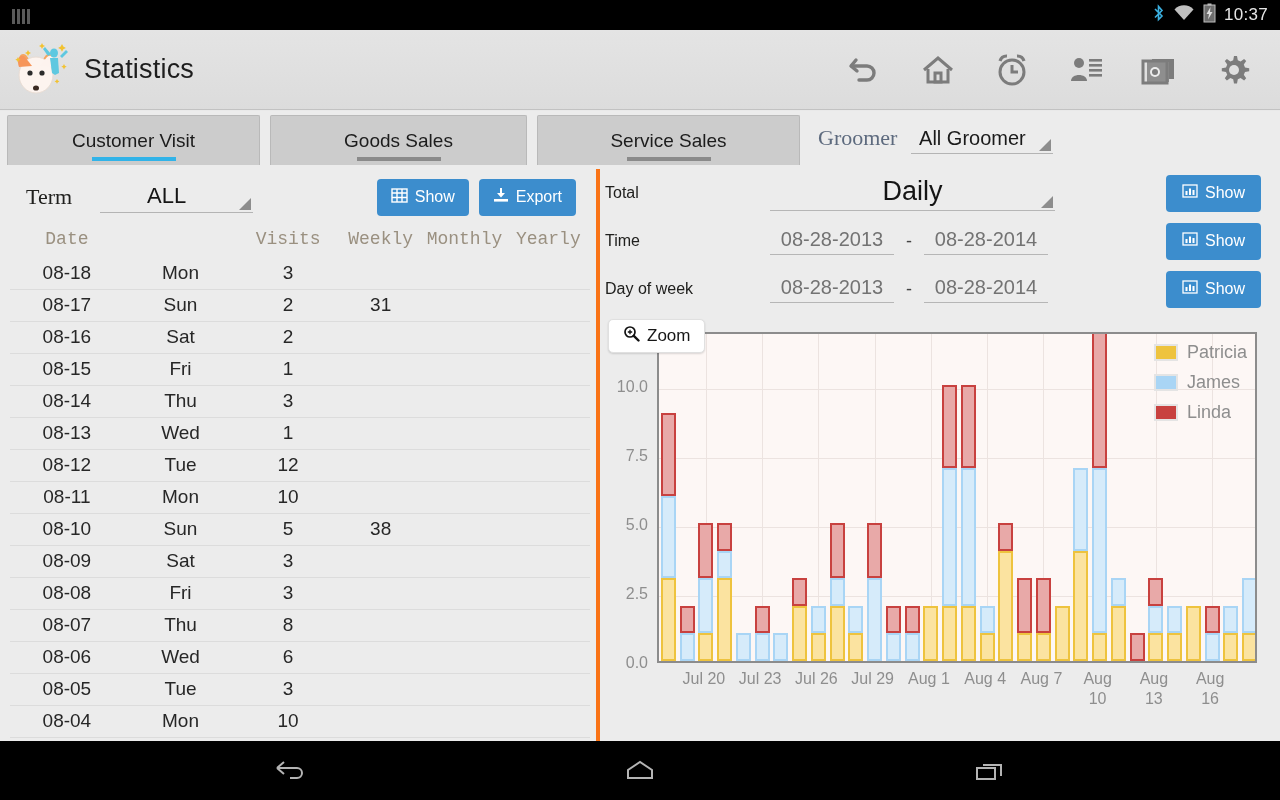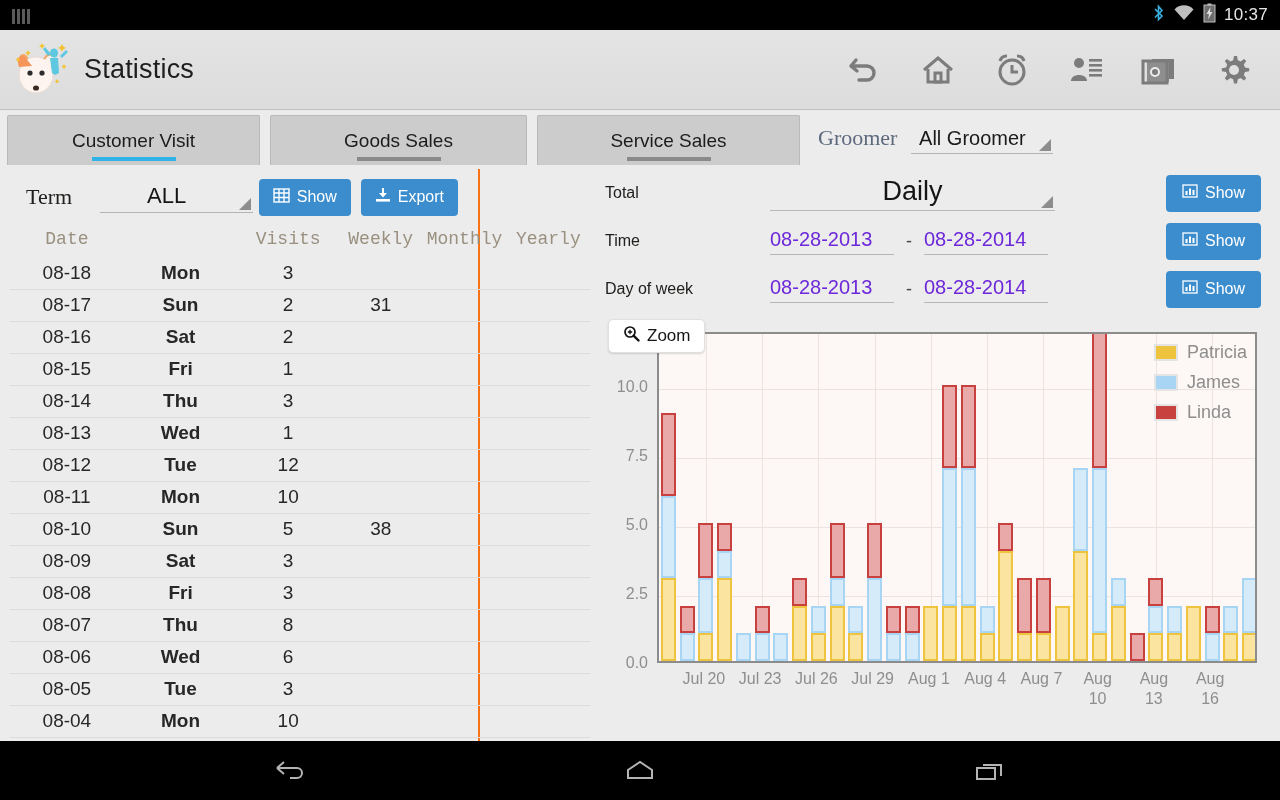--- a/index.html
+++ b/index.html
@@ -80,22 +80,22 @@
   }
 
   
   #content {
     position: absolute; top: 169px; left: 0; width: 1280px; height: 572px;
     background: #ececec;
   }
 
   
   #left-pane {
-    position: absolute; left: 0; top: 0; width: 480px; height: 572px;
-    border-right: 2px solid #f97316;
+    position: absolute; left: 0; top: 0; width: 600px; height: 572px;
+    border-right: 4px solid #f97316;
   }
   #term-row { display: flex; align-items: center; height: 56px; padding-left: 26px; }
   #term-label { font-family: "Liberation Serif", serif; font-size: 22px; color: #20201e; }
   #term-select {
     position: relative; width: 153px; margin-left: 28px; padding: 1px 20px 3px 0;
     border-bottom: 1px solid #b4b4b4; text-align: center; cursor: pointer;
   }
   #term-select .sel-val { font-size: 22px; color: #151515; }
   .btn-blue {
     background: #3c8dcd; color: #fff; border: none; border-radius: 4px;
@@ -108,36 +108,36 @@
   table.stats th {
     font-family: "Liberation Mono", monospace; font-size: 18px; color: #9a9080;
     font-weight: normal; padding: 4px 0 8px; text-align: center;
   }
   table.stats td {
     font-size: 19px; color: #272727; text-align: center;
     height: 32px; border-top: 1px solid #dcdcdc;
   }
   table.stats tr:first-child td { border-top: none; }
   table.stats .c-date { width: 120px; }
-  table.stats .c-day { width: 120px; font-weight: bold; }
+  table.stats .c-day { width: 120px; }
   table.stats .c-visits { width: 105px; }
   table.stats .c-weekly { width: 85px; }
   table.stats .c-monthly { width: 85px; }
   table.stats .c-yearly { width: 85px; }
 
   
   #right-pane { position: absolute; left: 600px; top: 0; width: 680px; height: 572px; }
   .ctrl-row { display: flex; align-items: center; height: 48px; padding-left: 5px; }
   .ctrl-label {
     font-family: Liberation Sans, sans-serif; font-size: 16px; color: #20201e;
     width: 165px;
   }
   .date-field {
-    width: 124px; border-bottom: 1px solid #b6b6b6;
-    font-size: 20px; color: #6d28d9; padding-bottom: 3px; cursor: pointer;
+    width: 124px; text-align: center; border-bottom: 1px solid #b6b6b6;
+    font-size: 20px; color: #737373; padding-bottom: 3px; cursor: pointer;
   }
   .dash { margin: 0 12px; font-size: 18px; color: #444; }
   .period-select {
     position: relative; width: 285px; border-bottom: 1px solid #b6b6b6;
     text-align: center; padding-bottom: 3px; cursor: pointer;
   }
   .period-select .sel-val { font-size: 27px; color: #141414; }
   .ctrl-row .btn-blue { margin-left: auto; margin-right: 19px; width: 95px; justify-content: center; }
 
   

